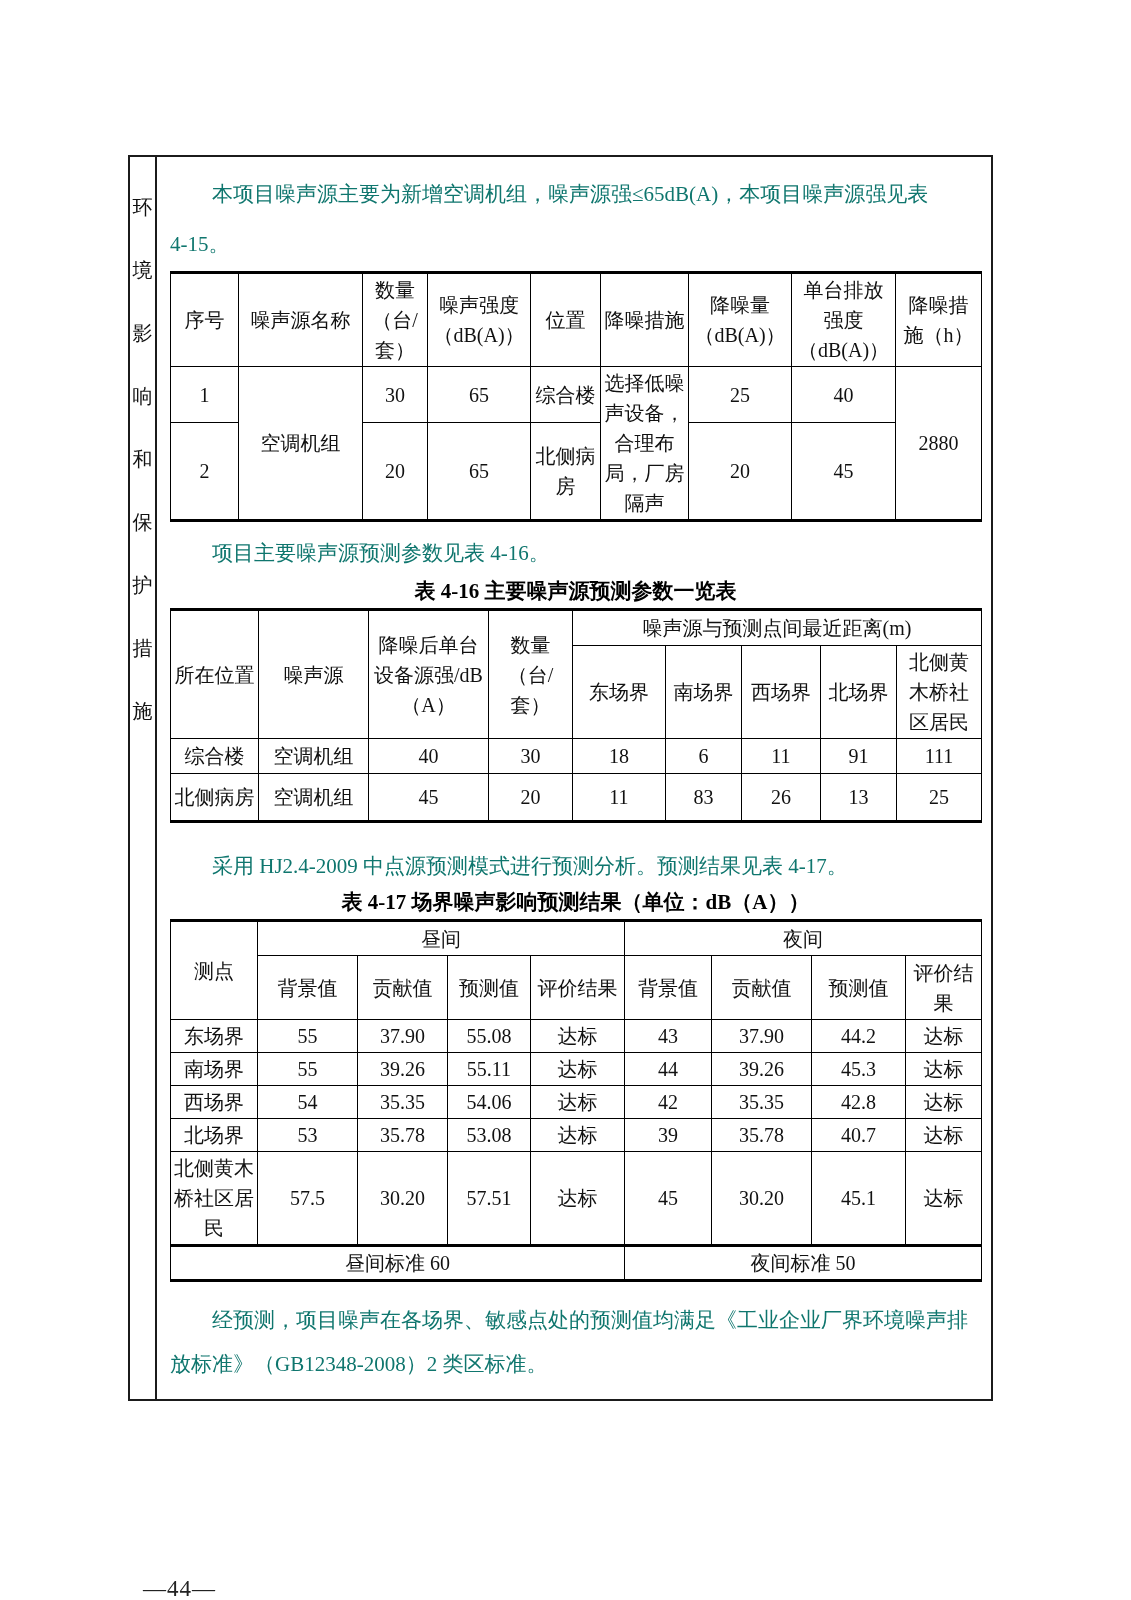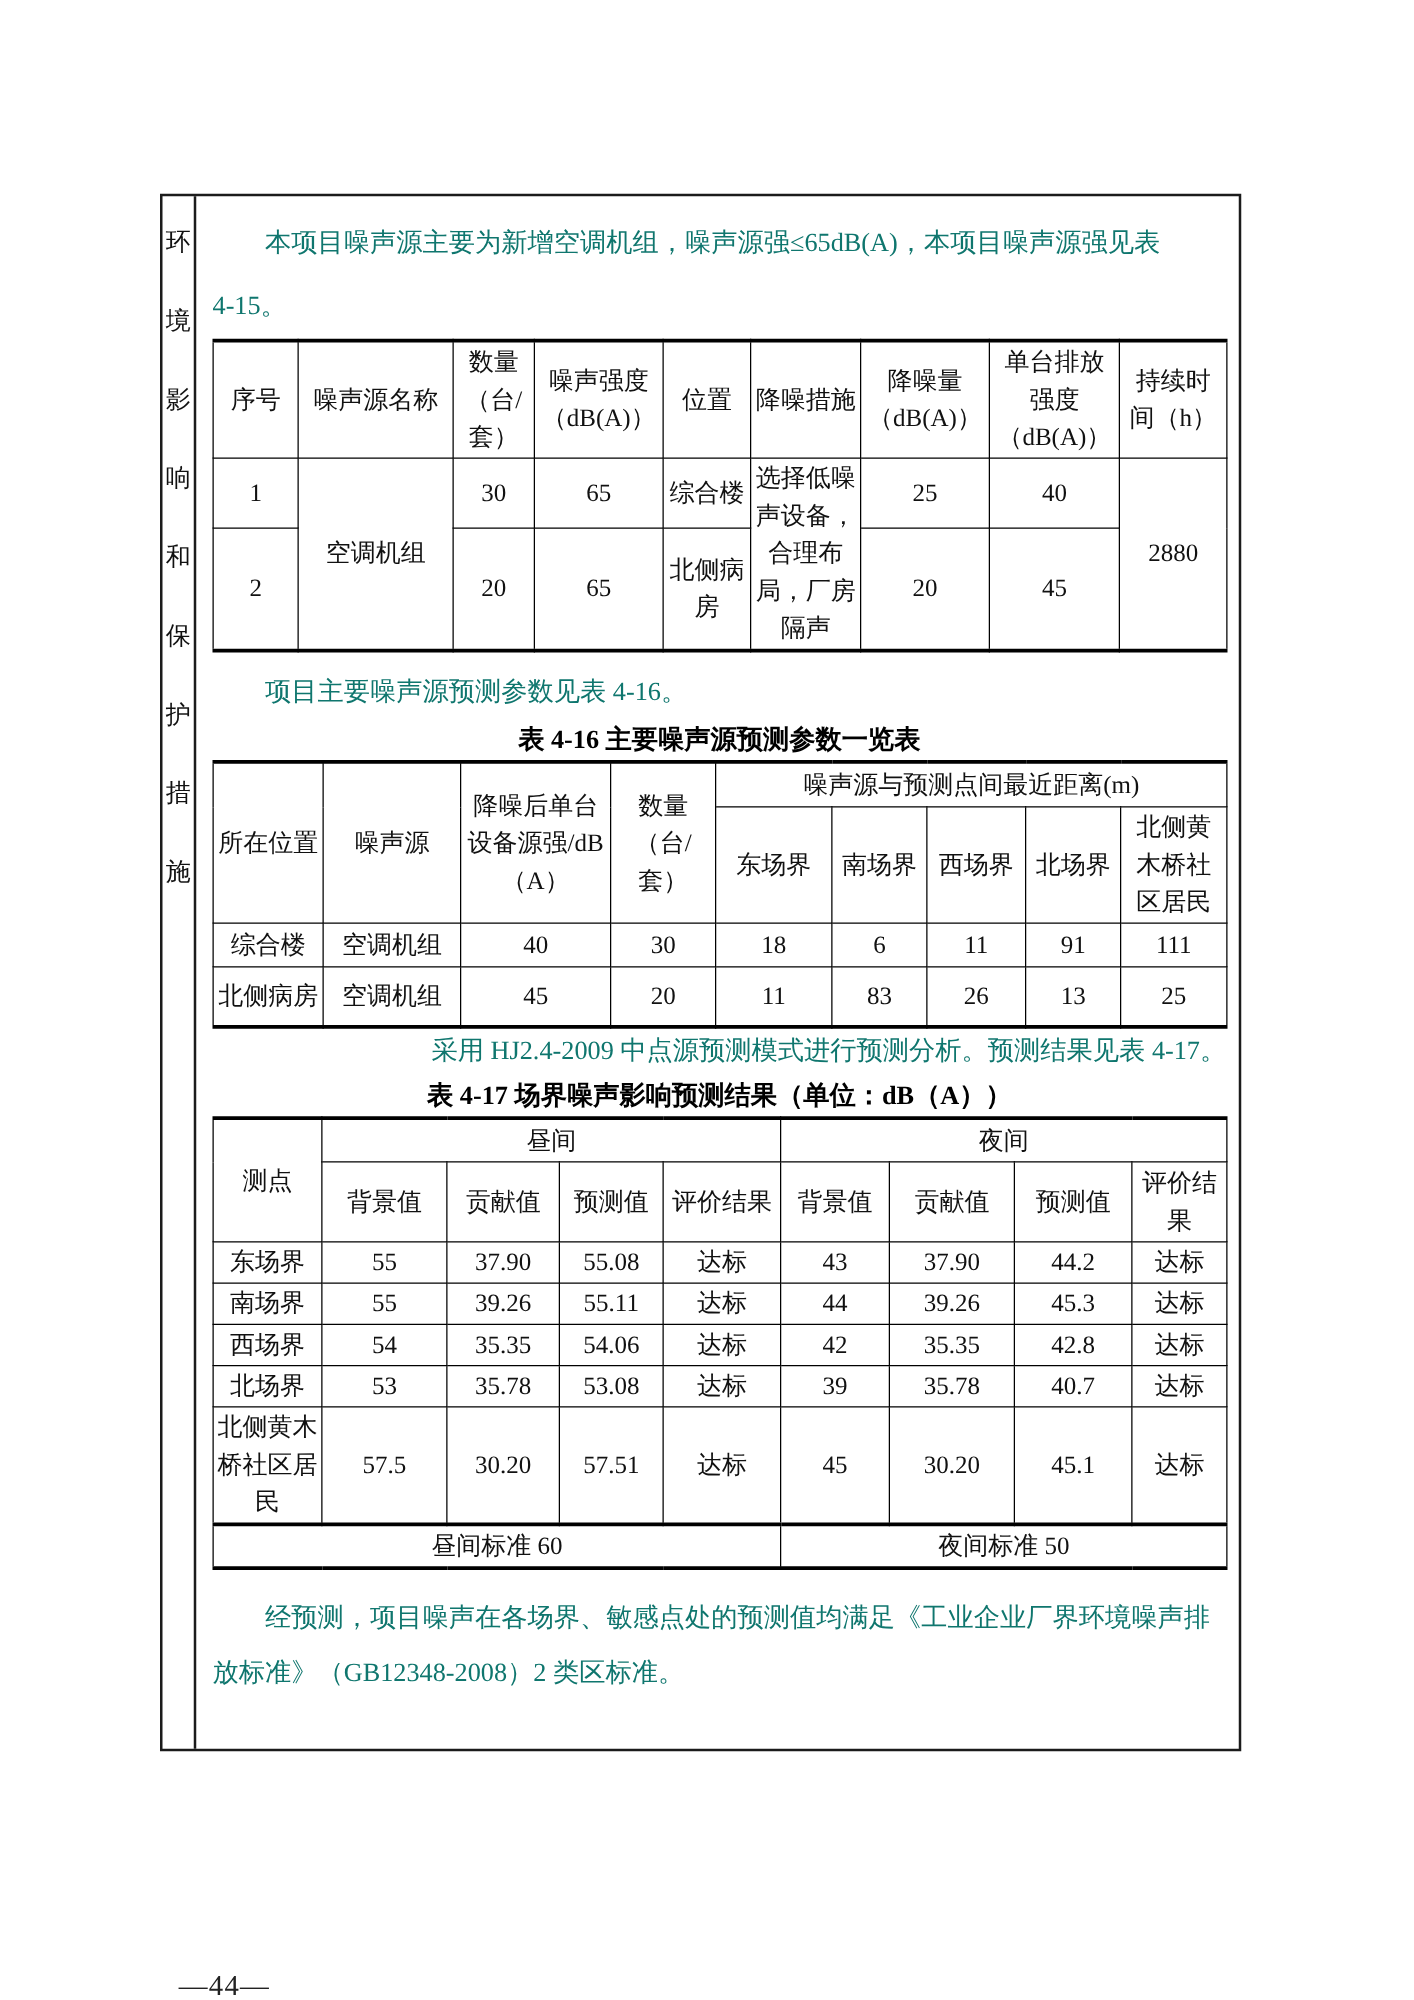--- a/index.html
+++ b/index.html
@@ -9,28 +9,28 @@
     font-family:"Liberation Serif","DejaVu Serif",serif;
     position:relative; overflow:hidden;
   }
   .frame {
     position:absolute; left:128px; top:155px; width:865px; height:1246px;
     border:2px solid #1b1b1b; display:flex; background:#fff;
   }
   .side-cell {
     width:27px; border-right:2px solid #1b1b1b; overflow:hidden;
     font-size:20px; line-height:63px; text-align:center;
-    padding-top:6px; word-break:break-all; color:#111;
+    padding-top:19px; word-break:break-all; color:#111;
   }
   .content { flex:1; padding:0 10px 0 13px; overflow:hidden; }
 
   .para { font-size:21px; color:#0f766e; margin:0; }
   .p1 { margin-top:12px; line-height:50px; text-indent:2em; }
   .p2 { margin-top:16px; line-height:30px; text-indent:2em; }
-  .p3 { margin-top:2px; line-height:30px; text-indent:2em;text-align:right; }
+  .p3 { margin-top:28px; line-height:30px; text-indent:2em; }
   .p4 { margin-top:16px; line-height:44px; text-indent:2em; }
 
   .tbl-title {
     font-size:21px; font-weight:bold; text-align:center; color:#000;
     line-height:26px;
   }
   .tt15 { margin-top:1px; height:27px; }
   .tt16 { margin-top:10px; height:28px; }
   .tt17 { margin-top:8px;  height:28px; }
 
@@ -82,21 +82,21 @@
       <tbody>
           <tr class="rh78">
         <td>序号</td>
         <td>噪声源名称</td>
         <td>数量（台/套）</td>
         <td>噪声强度（dB(A)）</td>
         <td>位置</td>
         <td>降噪措施</td>
         <td>降噪量（dB(A)）</td>
         <td>单台排放强度（dB(A)）</td>
-        <td class="pad14">持续时间（h）</td>
+        <td class="pad14">降噪措施（h）</td>
       </tr>
       <tr class="rh56">
         <td>1</td>
         <td rowspan="2">空调机组</td>
         <td>30</td>
         <td>65</td>
         <td>综合楼</td>
         <td rowspan="2">选择低噪声设备，合理布局，厂房隔声</td>
         <td>25</td>
         <td>40</td>

